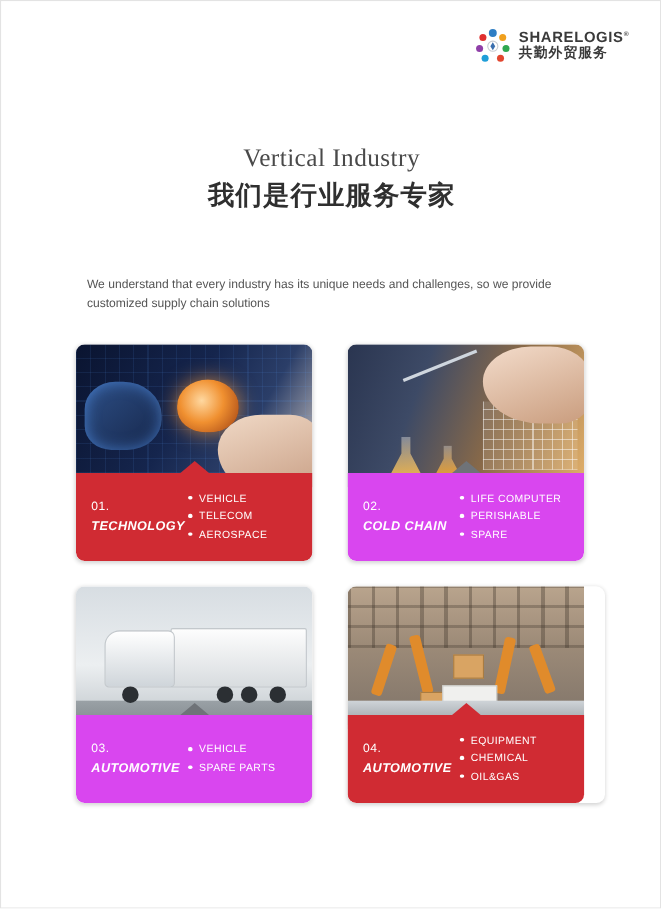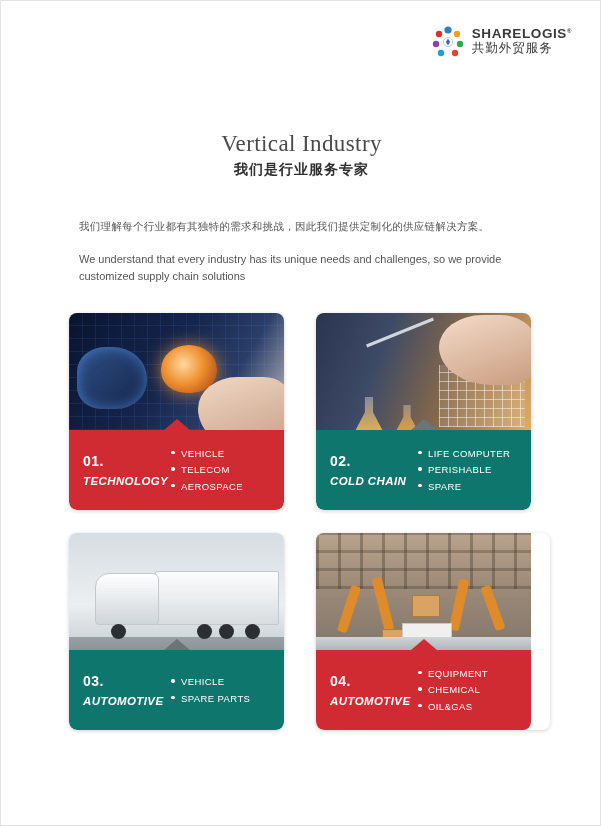--- a/index.html
+++ b/index.html
@@ -51,21 +51,21 @@
     position: relative;
   }
   .logo-en sup {
     font-size: 6px;
     vertical-align: super;
   }
   .logo-cn {
     font-size: 12.5px;
     letter-spacing: 1px;
     color: #3a3a3a;
-    font-weight: 400;
+    font-weight: 700;
     margin-top: 1px;
   }
 
   
   .title-en {
     position: absolute;
     top: 130px;
     left: 0;
     width: 601px;
     text-align: center;
@@ -73,21 +73,21 @@
     font-size: 23px;
     color: #4a4a4a;
     letter-spacing: 0.4px;
   }
   .title-cn {
     position: absolute;
     top: 160px;
     left: 0;
     width: 601px;
     text-align: center;
-    font-size: 14px;
+    font-size: 24px;
     font-weight: bold;
     color: #2f2f2f;
     letter-spacing: 1px;
   }
 
   .desc-cn {
     position: absolute;
     top: 219px;
     left: 78px;
     width: 450px;
@@ -133,41 +133,41 @@
     bottom: 0;
     width: 215px;
     height: 80px;
     border-radius: 0 0 8px 8px;
     display: flex;
     align-items: center;
     box-sizing: border-box;
     padding: 0 10px 0 14px;
   }
   .band-red { background: #d02b33; }
-  .band-gray { background: #0f766e; }
+  .band-gray { background: #d946ef; }
   .band-notch {
     position: absolute;
     top: -11px;
     left: 50%;
     transform: translateX(-50%);
     width: 0; height: 0;
     border-left: 13px solid transparent;
     border-right: 13px solid transparent;
   }
   .notch-red { border-bottom: 11px solid #d02b33; }
   .notch-gray { border-bottom: 11px solid #6f7378; }
 
   .band-left {
     width: 88px;
     color: #fff;
     flex: none;
   }
   .band-num {
-    font-size: 14px;
-    font-weight: bold;
+    font-size: 11px;
+    font-weight: normal;
     letter-spacing: 0.5px;
     margin-bottom: 6px;
   }
   .band-name {
     font-size: 11.5px;
     font-weight: bold;
     letter-spacing: 0.4px;
     font-style: italic;
   }
   .band-list {
@@ -386,21 +386,20 @@
       </svg>
     </div>
     <div class="logo-text">
       <div class="logo-en"><span>SHARELOGIS</span><sup>®</sup></div>
       <div class="logo-cn">共勤外贸服务</div>
     </div>
   </div>
 
   <div class="title-en">Vertical Industry</div>
   <div class="title-cn">我们是行业服务专家</div>
-  <div class="desc-cn">我们理解每个行业都有其独特的需求和挑战，因此我们提供定制化的供应链解决方案。</div>
   <div class="desc-en">We understand that every industry has its unique needs and challenges, so we provide customized supply chain solutions</div>
 
   <div class="card card-tl">
     <div class="card-img">
       <div class="art art-tech">
         <div class="grid"></div>
         <div class="robot"></div>
         <div class="brain"></div>
         <div class="hand"></div>
       </div>

